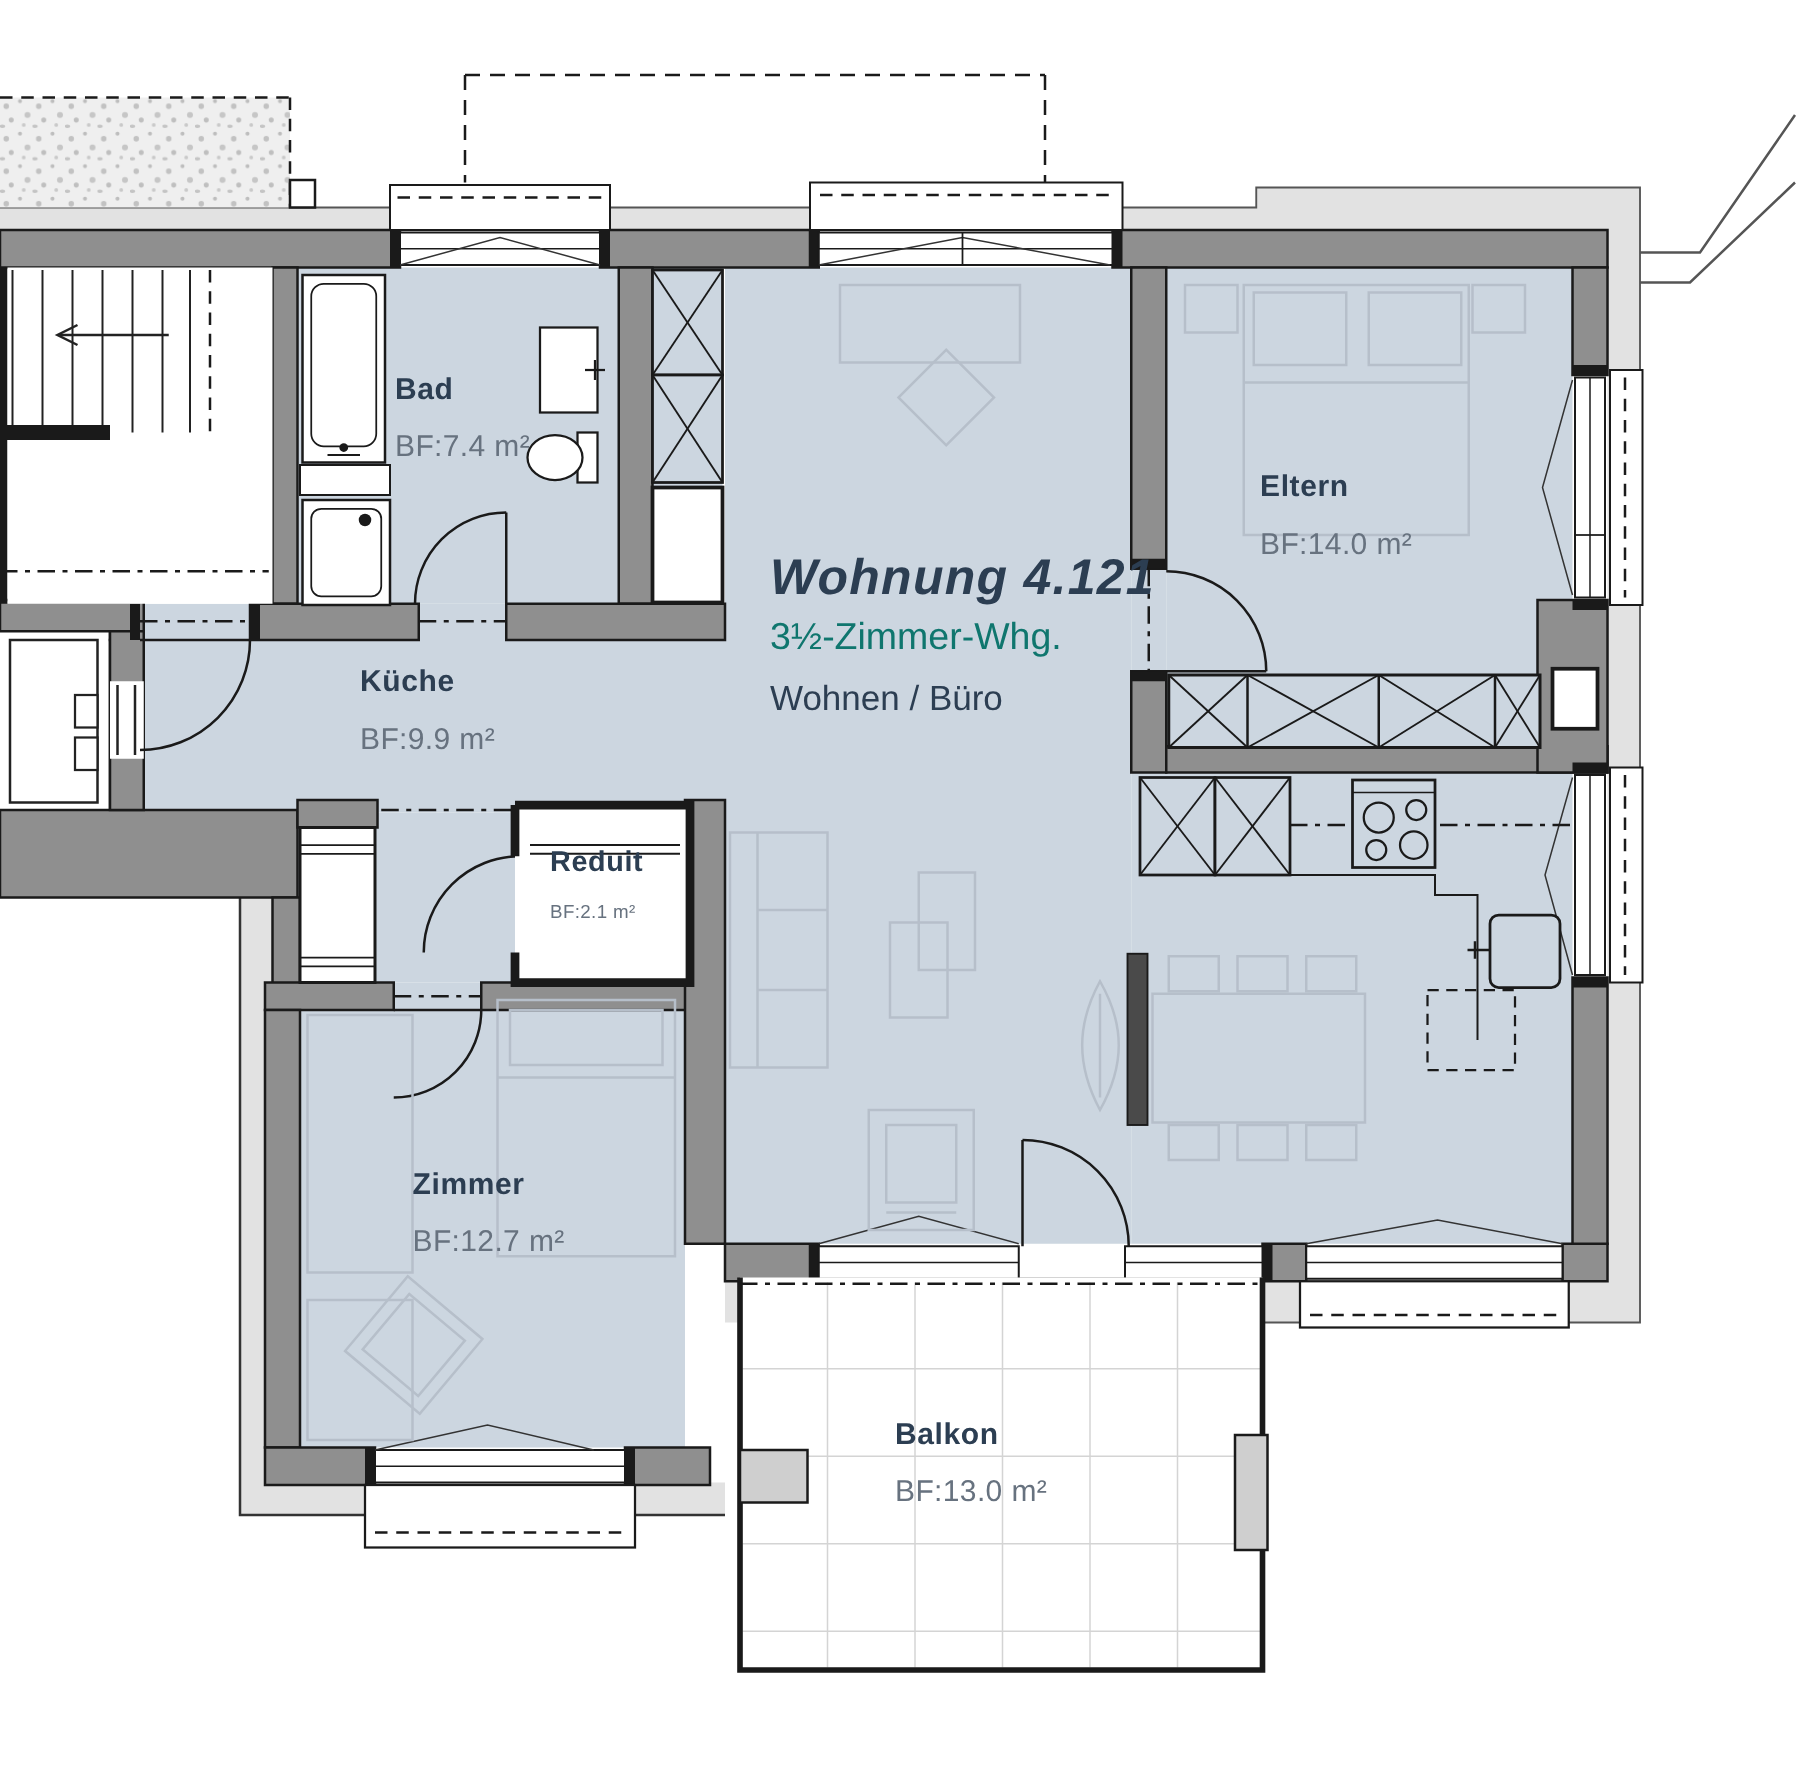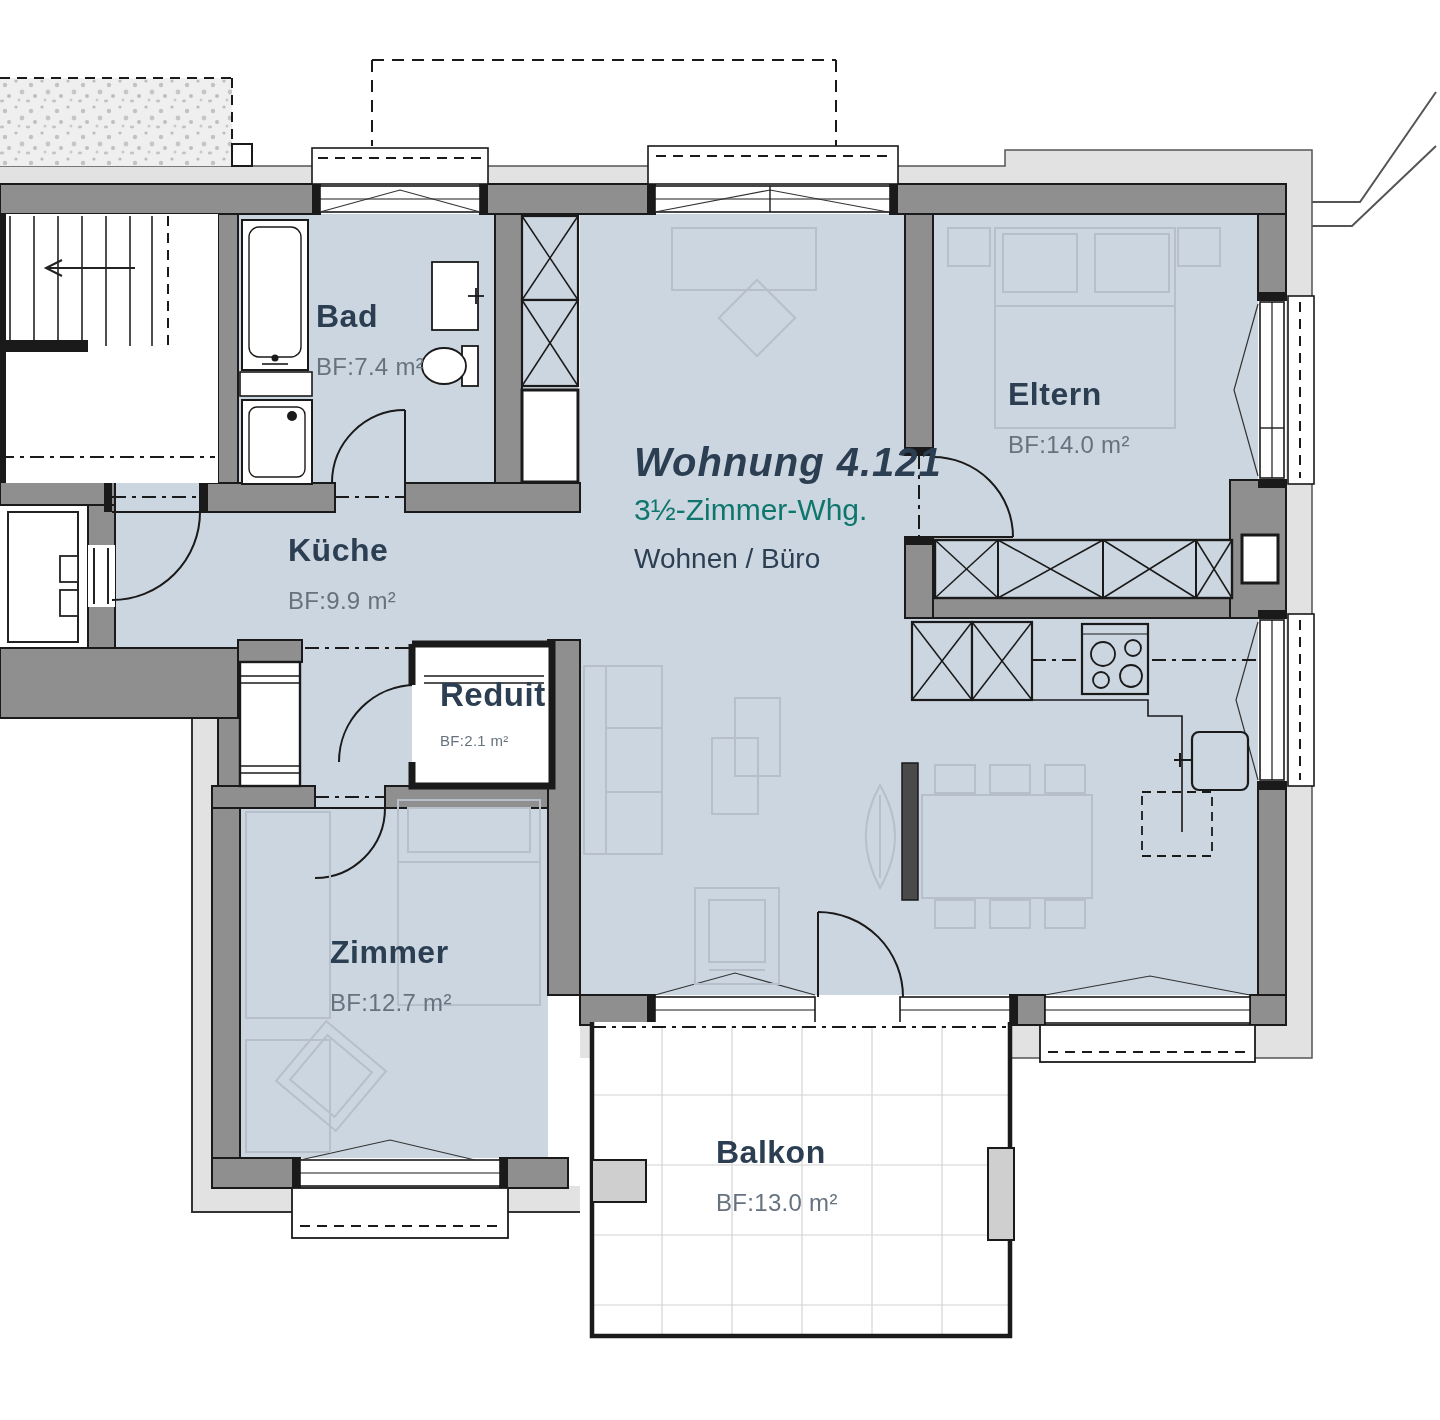--- a/index.html
+++ b/index.html
@@ -4,23 +4,23 @@
 <style>
   :root{
     --room_fill:#ccd6e0; --wall:#8f8f8f; --facade:#e2e2e2; --line:#1a1a1a;
     --furniture:#b6bfca; --label:#2c3e52; --area_label:#67727f; --grid:#d4d4d4;
   }
   html,body{margin:0;padding:0;background:#ffffff;}
   .plan-wrap{position:relative;width:1440px;height:1420px;background:#fff;overflow:hidden;
              font-family:"Liberation Sans",sans-serif;}
   svg{position:absolute;left:0;top:0;}
   .lbl{position:absolute;color:var(--label);white-space:nowrap;}
-  .lbl .name{display:block;font-size:32px;font-weight:bold;letter-spacing:.5px;}
+  .lbl .name{display:block;font-size:24px;font-weight:bold;letter-spacing:.5px;}
   .lbl .area{display:block;font-size:24px;font-weight:normal;color:var(--area_label);margin-top:18px;letter-spacing:.3px;}
-  .title-block{position:absolute;left:616px;top:440px;white-space:nowrap;margin-left:18px;}
+  .title-block{position:absolute;left:616px;top:440px;white-space:nowrap;}
   .title-block .title{font-size:40px;font-weight:bold;font-style:italic;color:var(--label);letter-spacing:1px;}
   .title-block .subtitle{font-size:30px;color:#0f766e;margin-top:8px;}
   .title-block .name{font-size:28px;font-weight:normal;color:var(--label);margin-top:16px;}
   .title-block .area{font-size:24px;color:var(--area_label);margin-top:9px;}
   .wall{fill:var(--wall);stroke:var(--line);stroke-width:2;}
   .jamb{fill:var(--line);stroke:none;}
   .furn{stroke:var(--furniture);stroke-width:2;fill:none;}
   .fix{stroke:var(--line);fill:#ffffff;}
   .dd{stroke:var(--line);stroke-width:2;fill:none;stroke-dasharray:14 6 4 6;}
   .dash{stroke:var(--line);stroke-width:2;fill:none;stroke-dasharray:10 7;}
@@ -415,21 +415,21 @@
 
 <div class="lbl" style="left:316px;top:298px">
   <span class="name">Bad</span>
   <span class="area">BF:7.4 m²</span>
 </div>
 <div class="lbl" style="left:288px;top:532px">
   <span class="name">Küche</span>
   <span class="area">BF:9.9 m²</span>
 </div>
 <div class="lbl" style="left:440px;top:676px">
-  <span class="name" style="font-size:33px">Reduit</span>
+  <span class="name" style="font-size:23px">Reduit</span>
   <span class="area" style="font-size:15px">BF:2.1 m²</span>
 </div>
 <div class="lbl" style="left:330px;top:934px">
   <span class="name">Zimmer</span>
   <span class="area">BF:12.7 m²</span>
 </div>
 <div class="lbl" style="left:1008px;top:376px">
   <span class="name">Eltern</span>
   <span class="area">BF:14.0 m²</span>
 </div>

